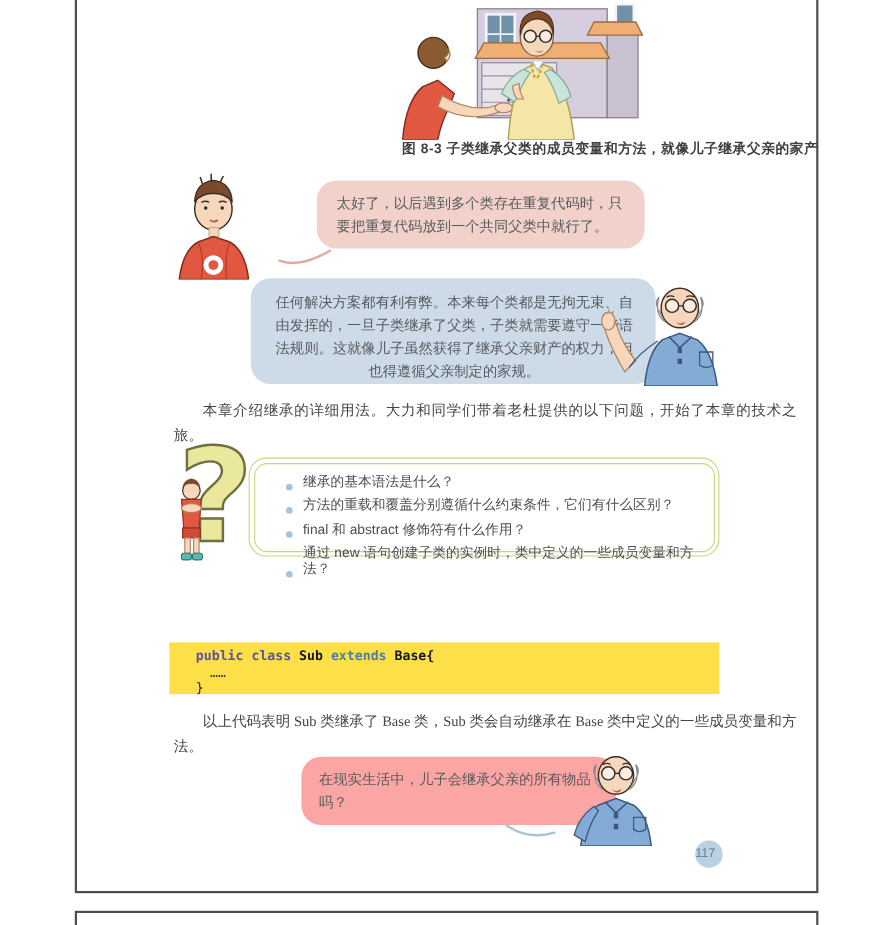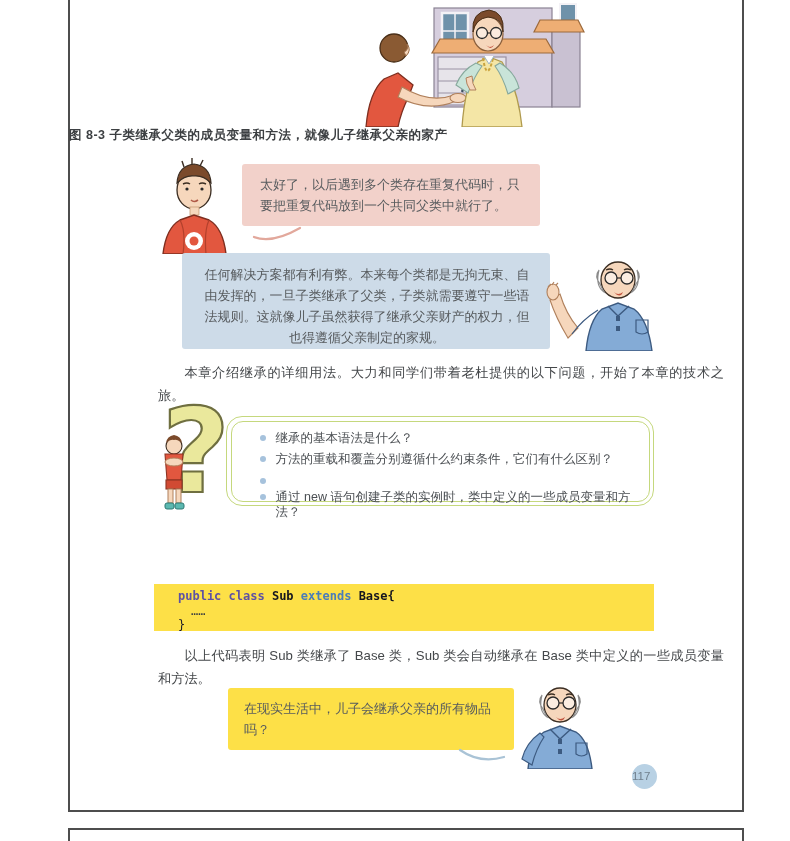--- a/index.html
+++ b/index.html
@@ -11,51 +11,51 @@
   .page-frame { position:absolute; left:68px; top:-6px; width:676px; height:818px;
                 border:2px solid #4d4d4d; background:#ffffff; }
   .next-page-frame { position:absolute; left:68px; top:828px; width:676px; height:40px;
                 border:2px solid #4d4d4d; background:#ffffff; }
 
   .abs { position:absolute; }
 
   
   .illu-top { left:338px; top:0px; width:252px; height:127px; }
 
-  .fig-caption { left:69px; top:127px; width:675px; text-align:left;
+  .fig-caption { left:69px; top:127px; width:675px; text-align:right;
                  font-size:12.5px; font-weight:700; color:#3d4043; letter-spacing:0.5px; }
 
   
   .avatar-dali   { left:150px; top:153px; width:86px; height:101px; }
   .avatar-laodu1 { left:538px; top:250px; width:132px; height:101px; }
   .avatar-laodu2 { left:512px; top:679px; width:96px;  height:90px; }
   .figure-question { left:144px; top:394px; width:94px; height:124px; z-index:3; }
 
   
-  .bubble { border-radius:3px; font-size:13px; line-height:21px; color:#575b5e; }
+  .bubble { border-radius:18px; font-size:13px; line-height:21px; color:#575b5e;margin-left:46px; }
   .bubble-pink { left:242px; top:164px; width:298px; height:62px; background:#f2d1ca; padding:10px 14px 0 18px; }
   .bubble-blue1 { left:182px; top:253px; width:368px; height:96px; background:#cddbe8; padding:11px 16px 0 18px;text-align:center; }
-  .bubble-blue2 { left:228px; top:688px; width:286px; height:62px; background:#fde047; padding:10px 4px 0 16px; }
+  .bubble-blue2 { left:228px; top:688px; width:286px; height:62px; background:#fca5a5; padding:10px 4px 0 16px; }
   .tail-pink  { left:252px; top:226px; width:52px; height:20px; }
   .tail-blue2 { left:458px; top:748px; width:50px; height:18px; }
 
   
   .para { width:566px; font-size:13.2px; line-height:23px; color:#44474a; text-align:justify; }
   .para-indent { text-indent:2em; }
   .para-intro { left:158px; top:361px; }
   .para-extends { left:158px; top:560px; }
-  .para-explain { left:158px; top:644px; }
+  .para-explain { left:158px; top:644px;font-family:Liberation Serif, serif; }
 
   
   .qbox-outer { left:226px; top:416px; width:428px; height:90px;
                 border:1.5px solid #c5d87d; border-radius:16px; padding:3.5px; z-index:1; }
   .qbox-inner { width:100%; height:100%; border:1.5px solid #c5d87d; border-radius:12px;
                 padding:9px 10px 0 28px; }
   .qbox-inner ul { list-style:none; }
-  .qbox-inner li { display:flex; align-items:flex-start; margin-bottom:6.5px;
+  .qbox-inner li { display:flex; align-items:flex-end; margin-bottom:6.5px;
                    font-size:12.5px; line-height:15px; color:#4b4f53; }
   .qdot { flex:0 0 auto; width:6px; height:6px; border-radius:50%; background:#a6c2dc;
           margin:4px 10px 0 0; }
 
   
   .section-heading { left:158px; top:521px; font-size:20.5px; color:#494e52; letter-spacing:1px; }
   .section-heading .sec-no { margin-right:17px; }
 
   
   .code-block { left:154px; top:584px; width:500px; height:47px; background:#fde047;
@@ -199,20 +199,21 @@
         <li>
           <span class="qdot"></span>
           <span>继承的基本语法是什么？</span>
           </li>
         <li>
           <span class="qdot"></span>
           <span>方法的重载和覆盖分别遵循什么约束条件，它们有什么区别？</span>
           </li>
         <li>
           <span class="qdot"></span>
+          <span>final 和 abstract 修饰符有什么作用？</span>
           </li>
         <li>
           <span class="qdot"></span>
           <span>通过 new 语句创建子类的实例时，类中定义的一些成员变量和方法？</span>
           </li>
       </ul>
     </div>
   </div>
 
 

